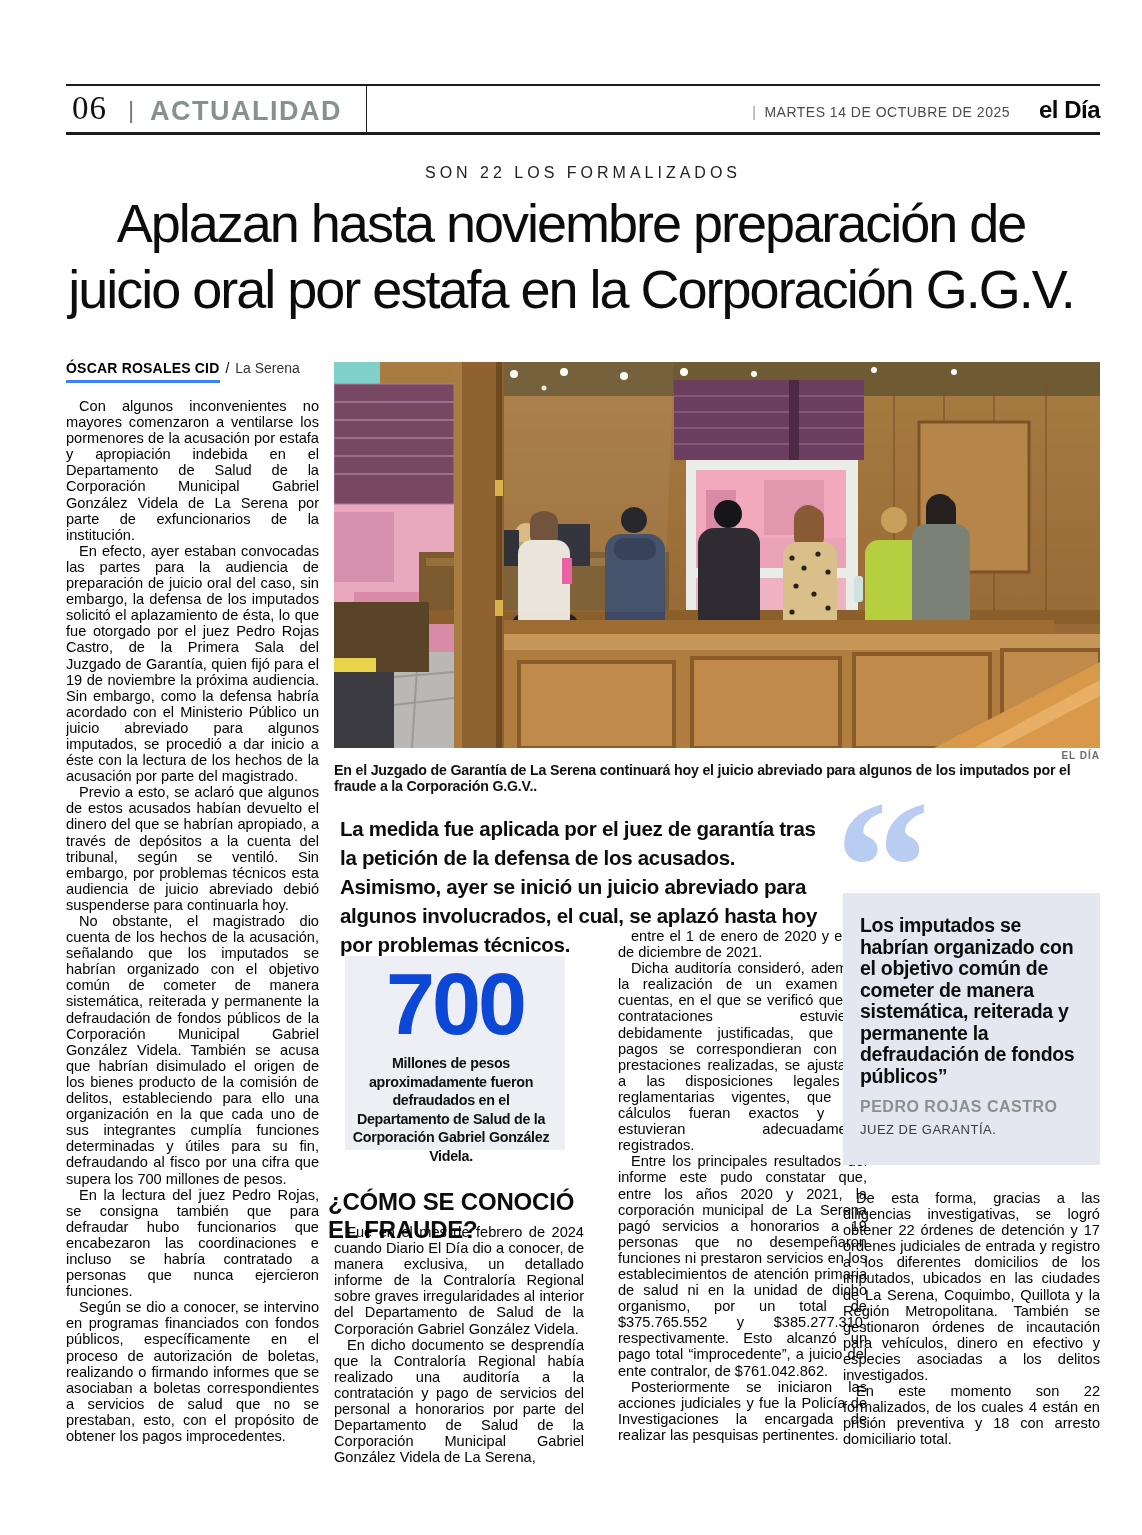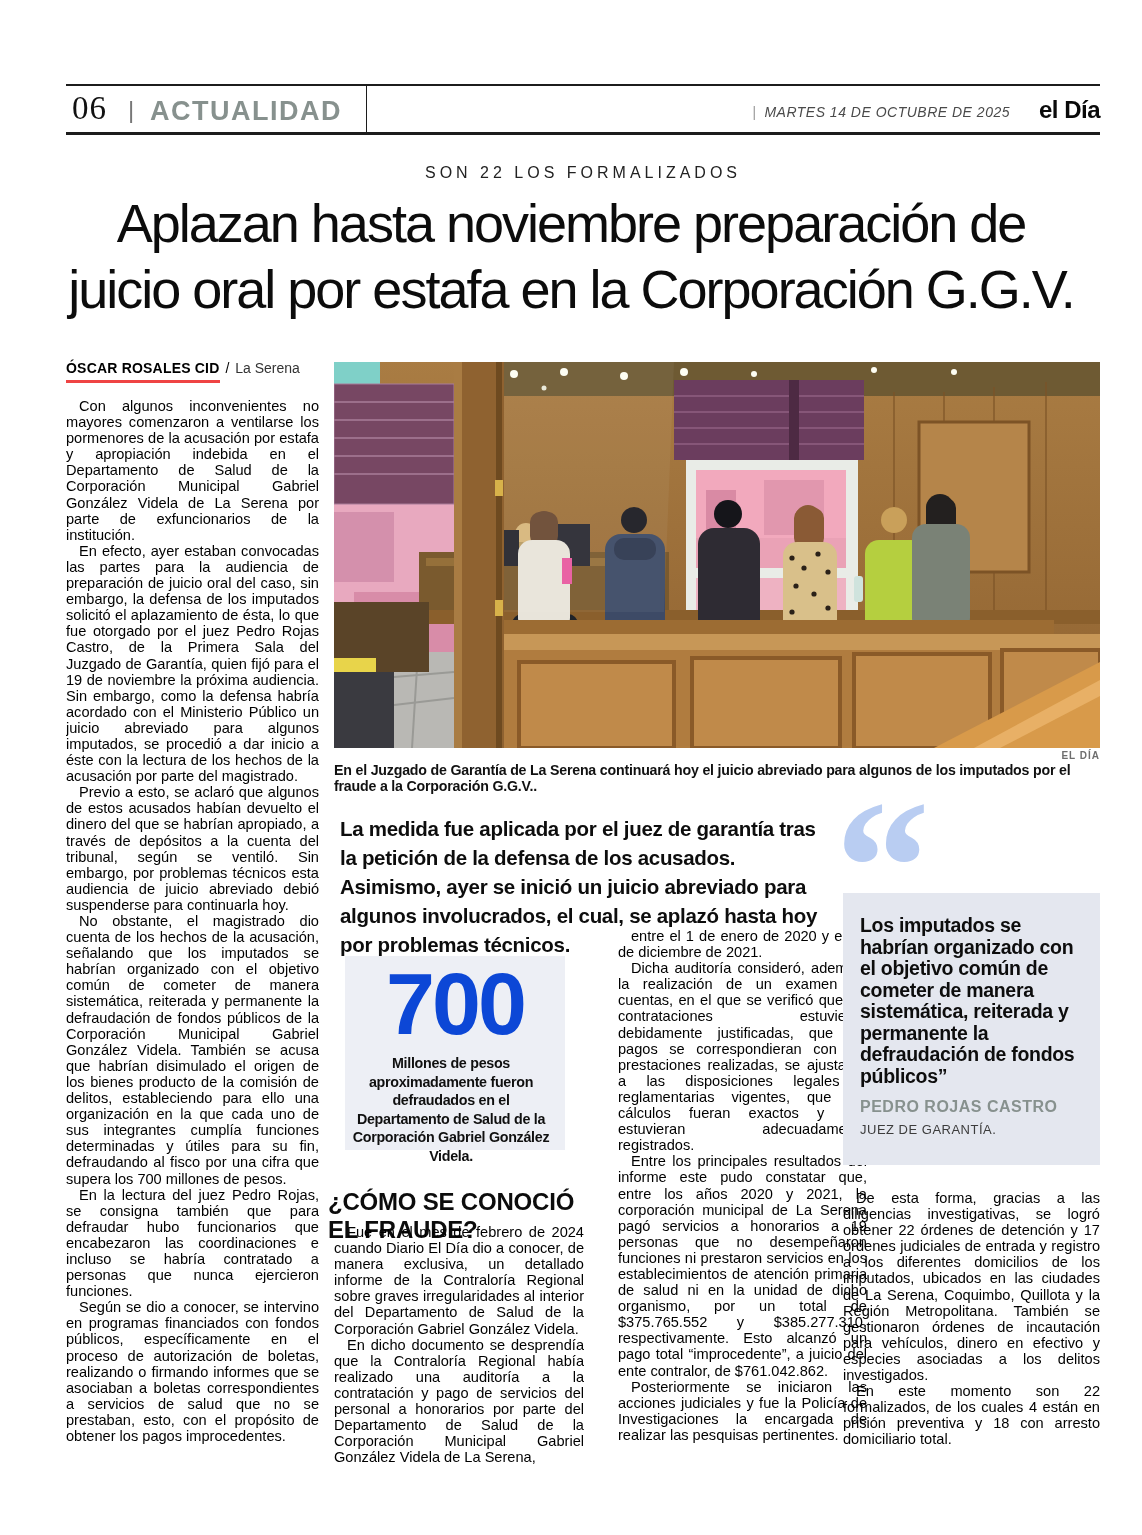--- a/index.html
+++ b/index.html
@@ -10,31 +10,31 @@
   }
   .abs { position:absolute; }
 
   
   .rule-top { left:66px; top:84px; width:1034px; height:2px; background:#1c1c1c; }
   .rule-bottom { left:66px; top:132px; width:1034px; height:3px; background:#1c1c1c; }
   .header-vdiv { left:366px; top:86px; width:1px; height:46px; background:#1c1c1c; }
   .page-number { left:72px; top:90px; font-family:"Liberation Serif", serif; font-size:33px; color:#111; letter-spacing:1px; }
   .header-sep { left:128px; top:96px; font-size:24px; color:#777; font-weight:300; }
   .section-name { left:150px; top:96px; font-size:27px; font-weight:bold; color:#87918e; letter-spacing:1.5px; }
-  .edition-date { right:132px; top:104px; font-size:14px; color:#4a4a4a; letter-spacing:0.5px;font-style:italic; }
+  .edition-date { right:132px; top:104px; font-size:14px; color:#4a4a4a; letter-spacing:0.5px; }
   .edition-date .bar { color:#999; margin-right:8px; }
   .brand { right:42px; top:96px; font-size:24px; font-weight:bold; color:#0a0a0a; letter-spacing:-0.5px; }
 
   
   .kicker { left:66px; top:164px; width:1034px; text-align:center; font-size:16px; letter-spacing:4px; color:#222; }
   .headline { left:40px; top:190px; width:1062px; text-align:center; font-weight:normal; font-size:54px; line-height:66px; letter-spacing:-2px; color:#0c0c0c; }
 
   
   .byline { left:66px; top:360px; width:253px; font-size:14px; }
-  .byline .author { font-weight:bold; color:#000; border-bottom:3px solid #ef4444; padding-bottom:4px; letter-spacing:0.2px; }
+  .byline .author { font-weight:bold; color:#000; border-bottom:3px solid #3b82f6; padding-bottom:4px; letter-spacing:0.2px; }
   .byline .slash { color:#000; margin:0 2px; }
   .byline .place { color:#333; }
 
   
   .bodycol { font-size:14.6px; line-height:16.1px; text-align:justify; color:#000000; }
   .bodycol p { text-indent:13px; }
   .col1 { left:66px;  top:398px;  width:253px; height:1090px; overflow:hidden; }
   .col2 { left:334px; top:1224px; width:250px; height:280px; overflow:hidden; }
   .col3 { left:586px; top:928px;  width:249px; height:535px; overflow:hidden;margin-left:32px; }
   .col4 { left:843px; top:1190px; width:257px; height:300px; overflow:hidden; }

